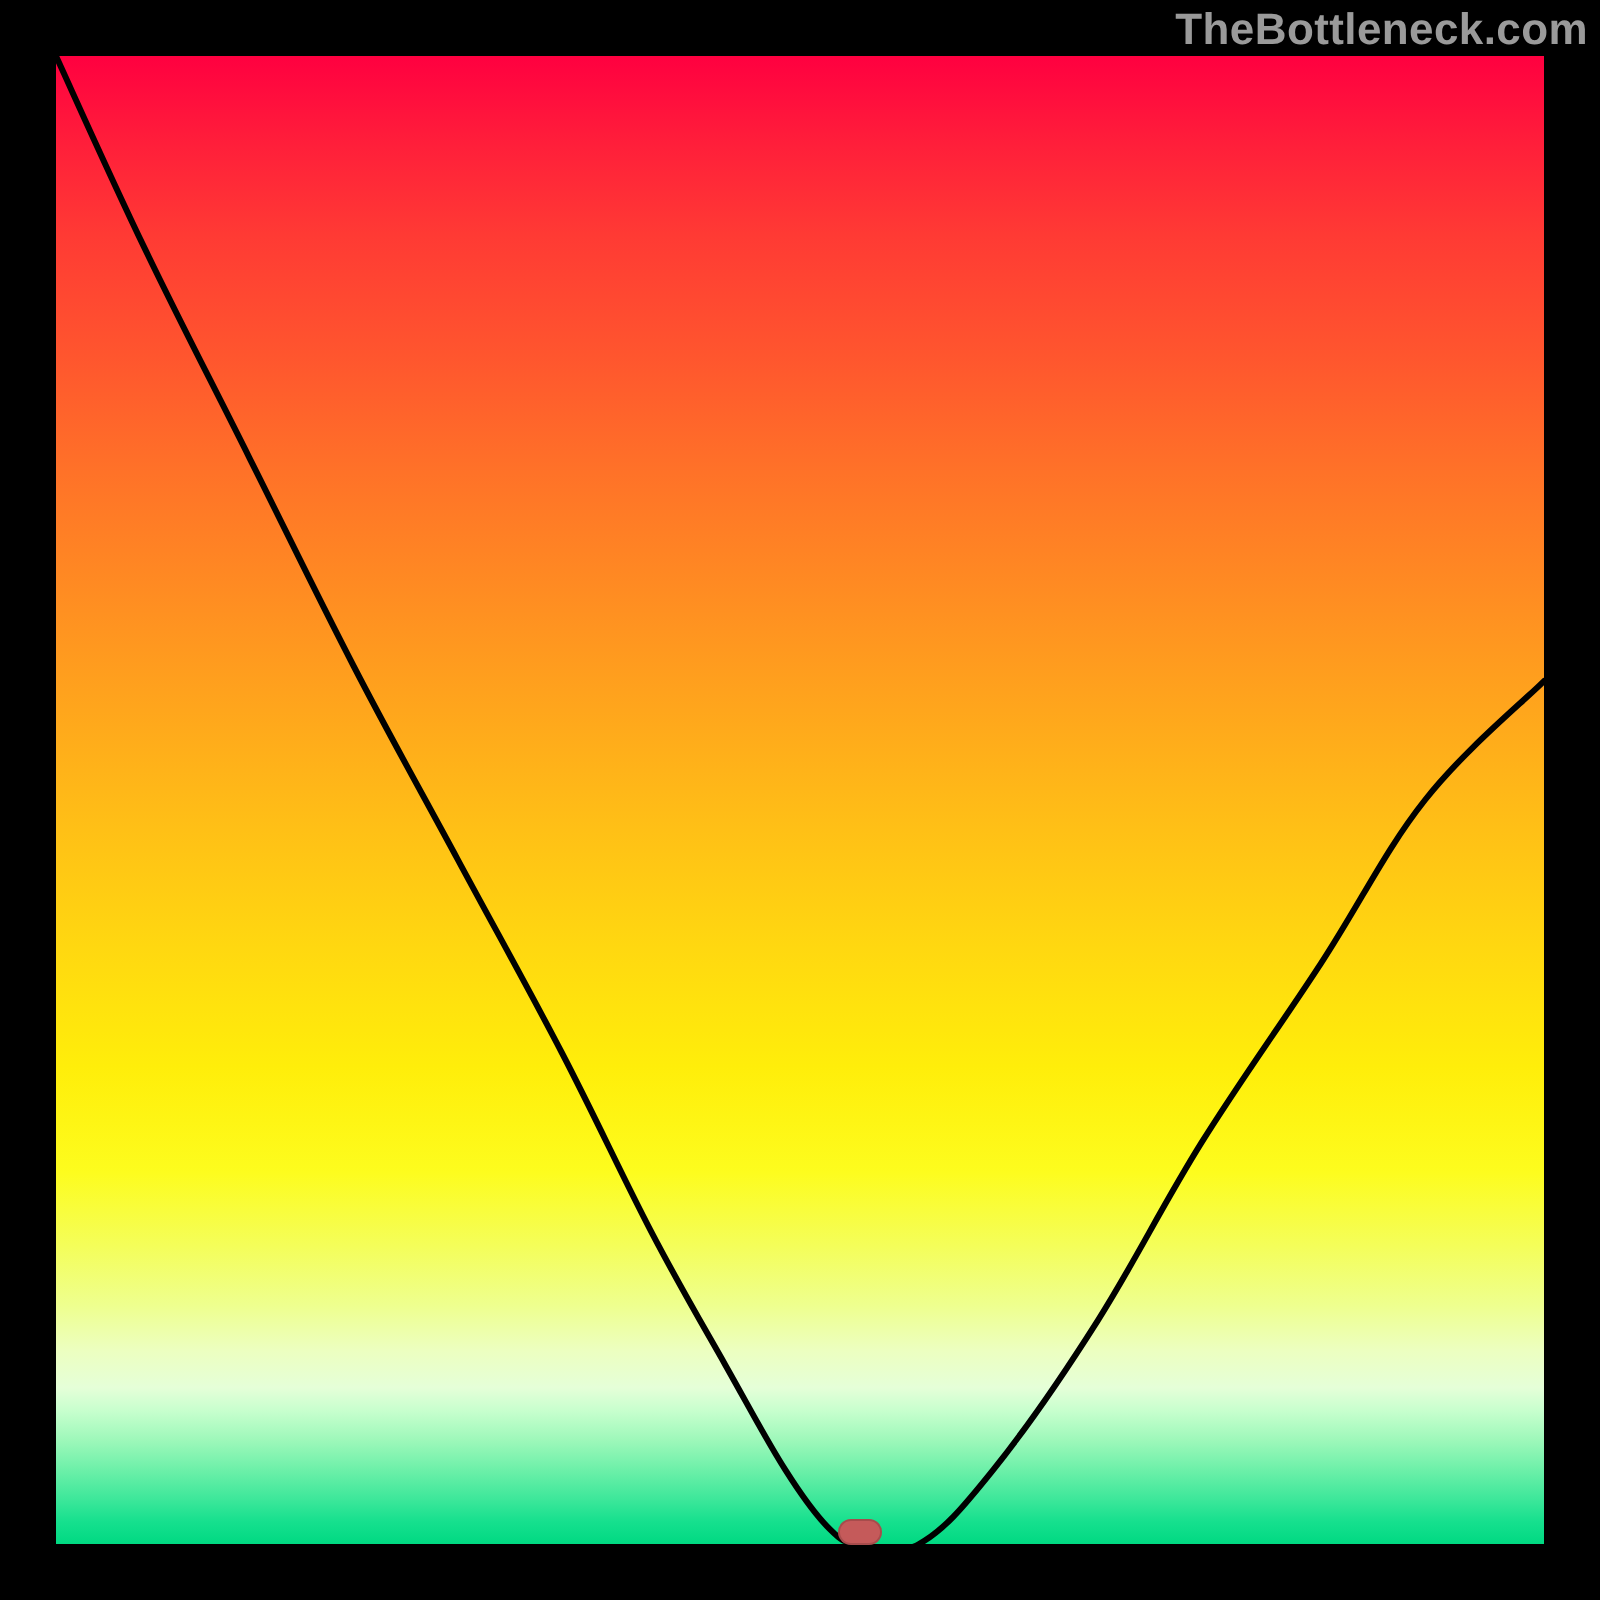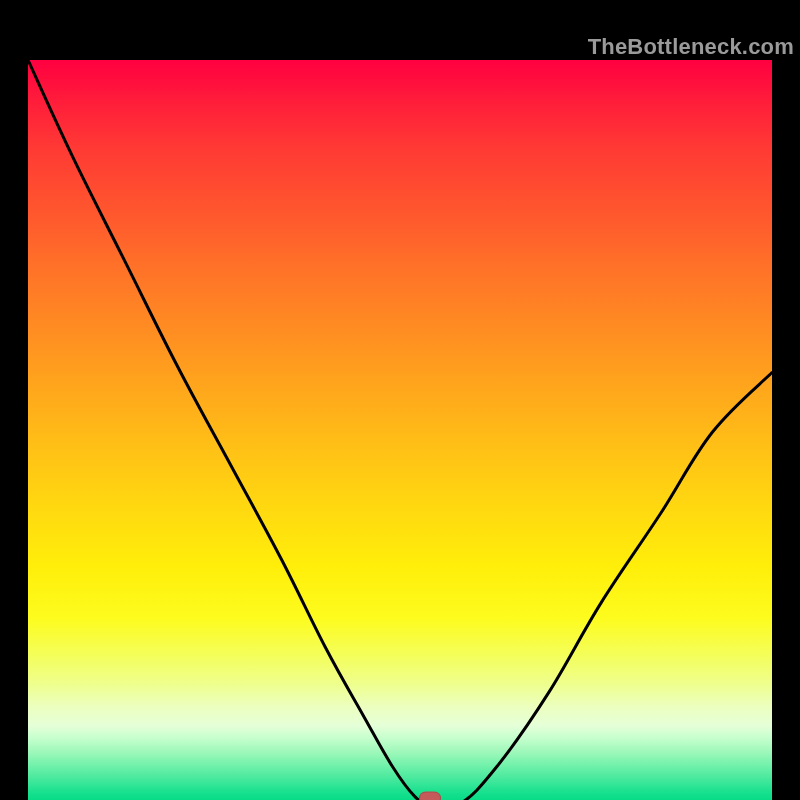--- a/index.html
+++ b/index.html
@@ -9,21 +9,20 @@
     height: 800px;
     overflow: hidden;
     background: #000;
     font-family: Arial, Helvetica, sans-serif;
   }
   .frame {
     position: relative;
     width: 800px;
     height: 668px;
     background: #000;
-    margin-top: 32px;
   }
   .plot-area {
     position: absolute;
     left: 28px;
     top: 28px;
     width: 744px;
     height: 744px;
     background: linear-gradient(to bottom,
       #ff0040 0%,
       #ff1f3a 6%,

